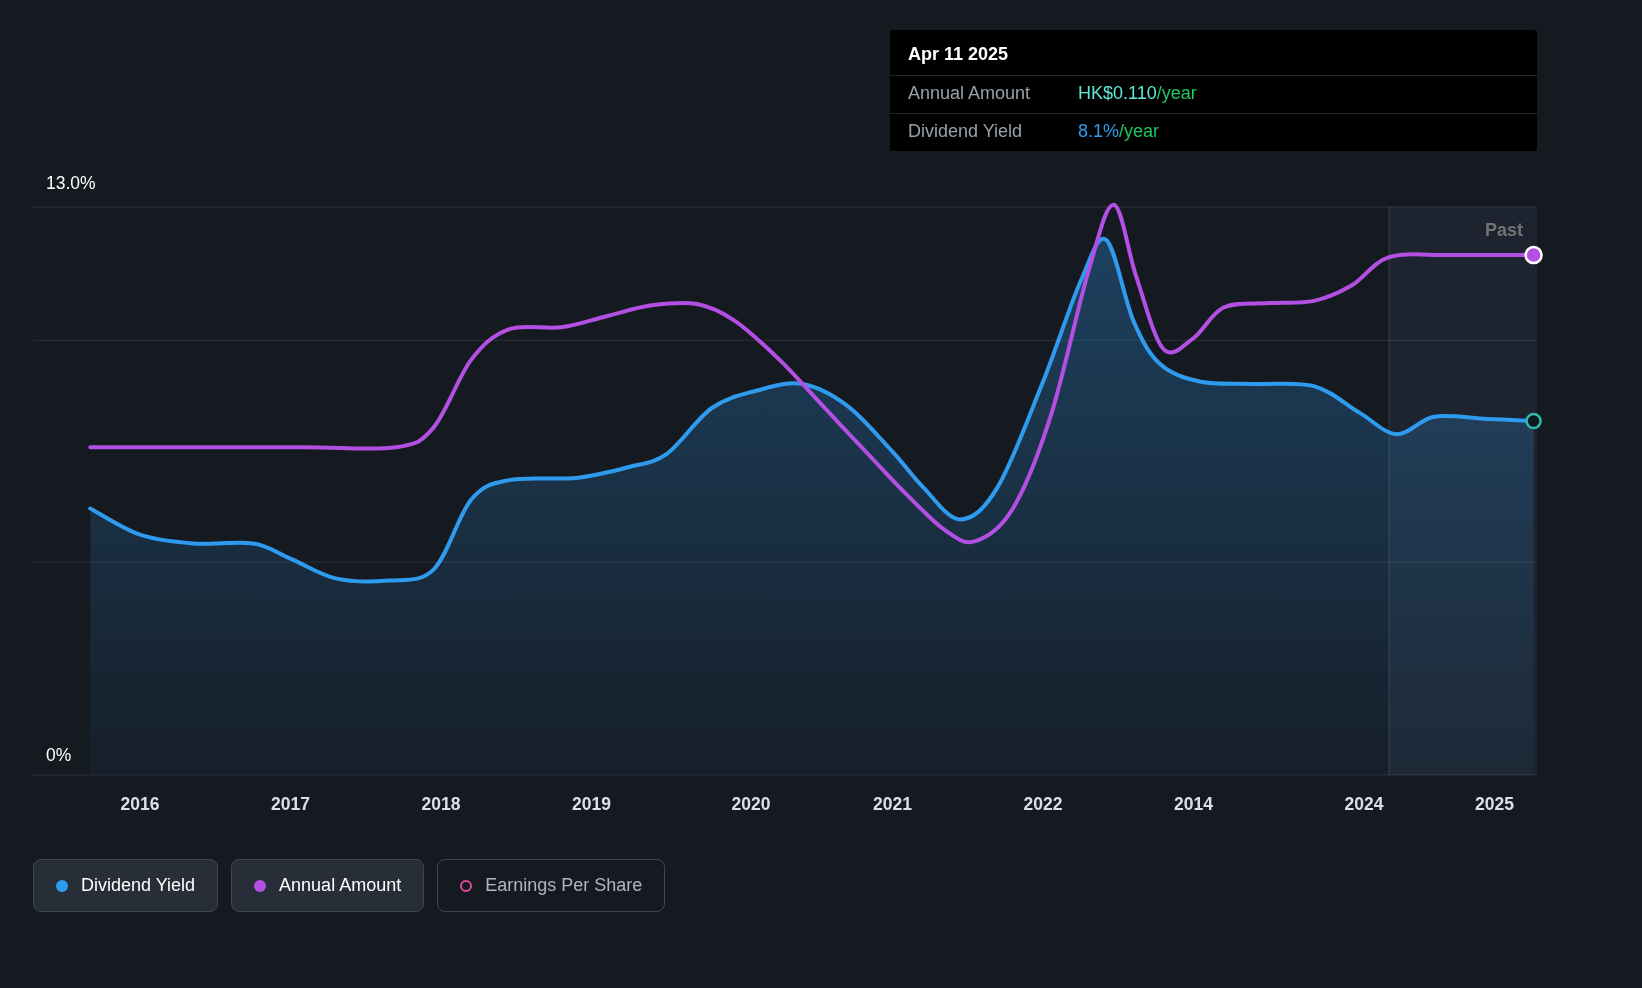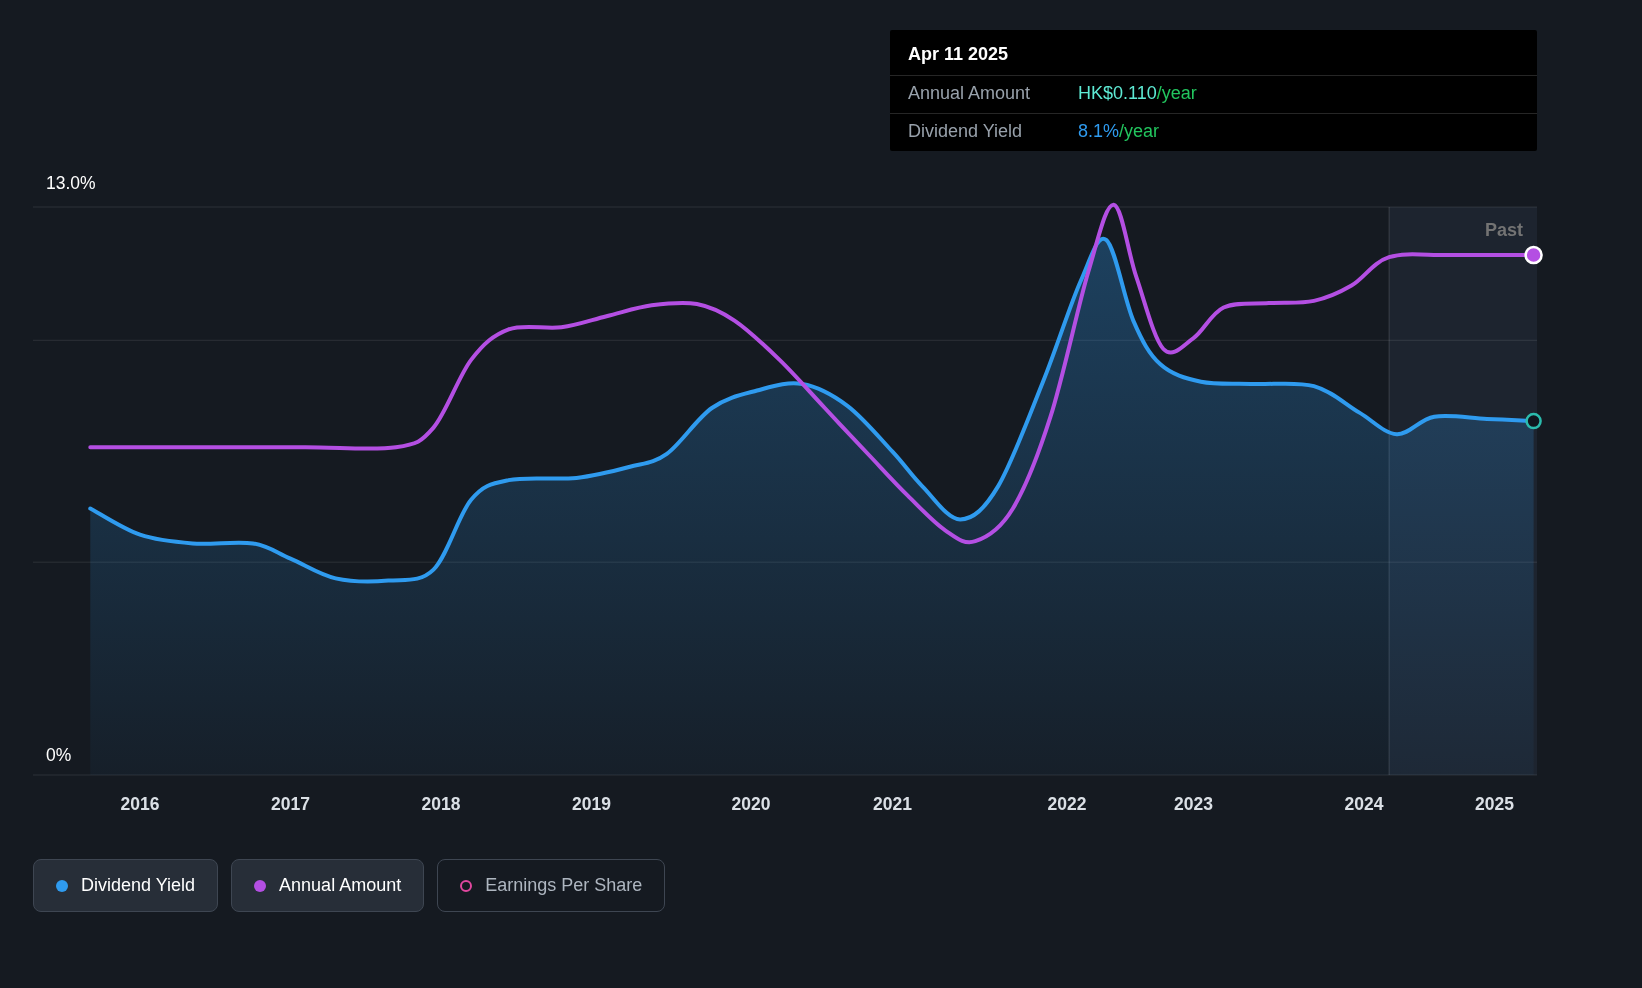--- a/index.html
+++ b/index.html
@@ -61,22 +61,22 @@
   <div class="y-label y-max">13.0%</div>
   <div class="y-label y-min">0%</div>
   <div class="past-label">Past</div>
   <div id="x-labels">
       <span class="x-tick" style="left: 140px;">2016</span>
       <span class="x-tick" style="left: 290.5px;">2017</span>
       <span class="x-tick" style="left: 441px;">2018</span>
       <span class="x-tick" style="left: 591.5px;">2019</span>
       <span class="x-tick" style="left: 742px; margin-left: 9px;">2020</span>
       <span class="x-tick" style="left: 892.5px;">2021</span>
-      <span class="x-tick" style="left: 1043px; margin-left: 24px;">2022</span>
-      <span class="x-tick" style="left: 1193.5px;">2023</span>
+      <span class="x-tick" style="left: 1043px;">2022</span>
+      <span class="x-tick" style="left: 1193.5px;">2014</span>
       <span class="x-tick" style="left: 1344px; margin-left: 20px;">2024</span>
       <span class="x-tick" style="left: 1494.5px;">2025</span>
     </div>
 
   <div class="tooltip">
     <div class="tt-title">Apr 11 2025</div>
     <div class="tt-row">
       <span class="tt-label">Annual Amount</span>
       <span class="tt-value" style="color: #5eead4;">HK$0.110</span>
       <span class="tt-suffix">/year</span>

